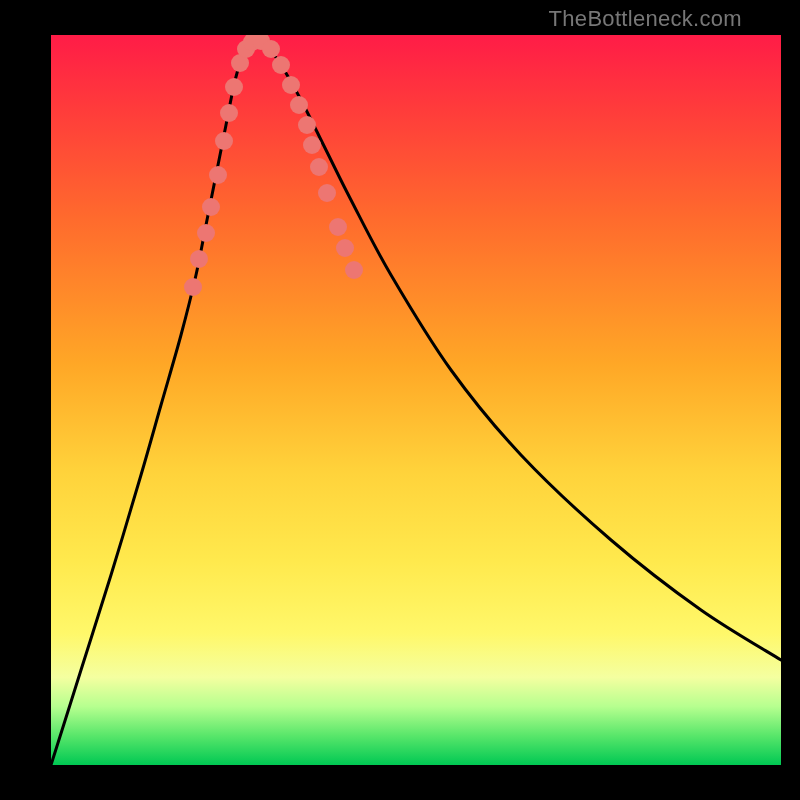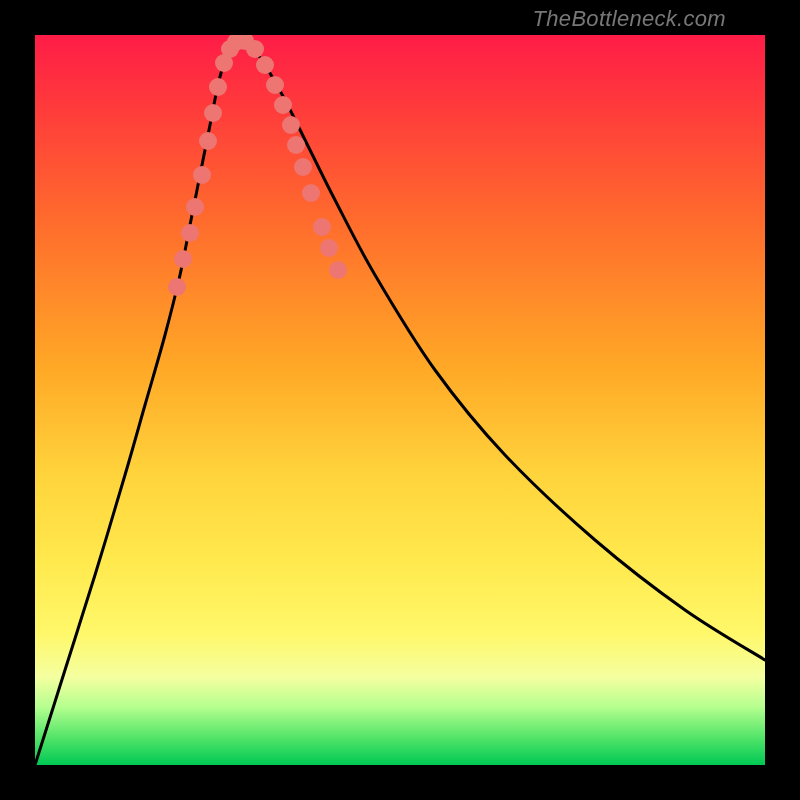--- a/index.html
+++ b/index.html
@@ -6,26 +6,25 @@
     margin: 0;
     padding: 0;
     width: 800px;
     height: 800px;
     background: #000;
     overflow: hidden;
     font-family: Arial, Helvetica, sans-serif;
   }
   .frame {
     position: absolute;
-    left: 0;
+    left: 16px;
     top: 0;
     width: 736px;
     height: 800px;
     background: #000;
-    font-style: italic;
   }
   .plot {
     position: absolute;
     left: 35px;
     top: 35px;
     width: 730px;
     height: 730px;
     background: linear-gradient(
       to bottom,
       #ff1c47 0%,

